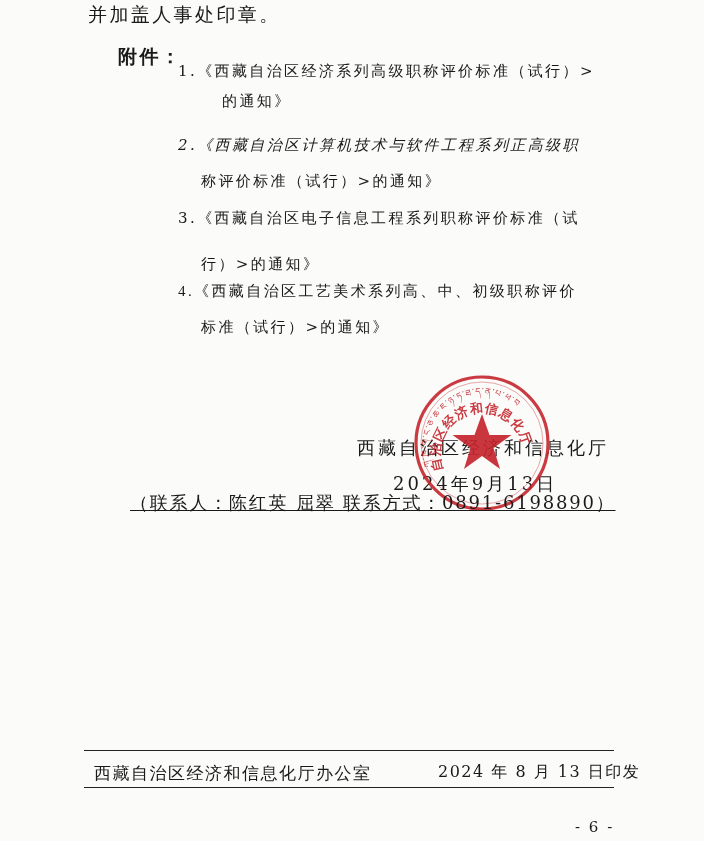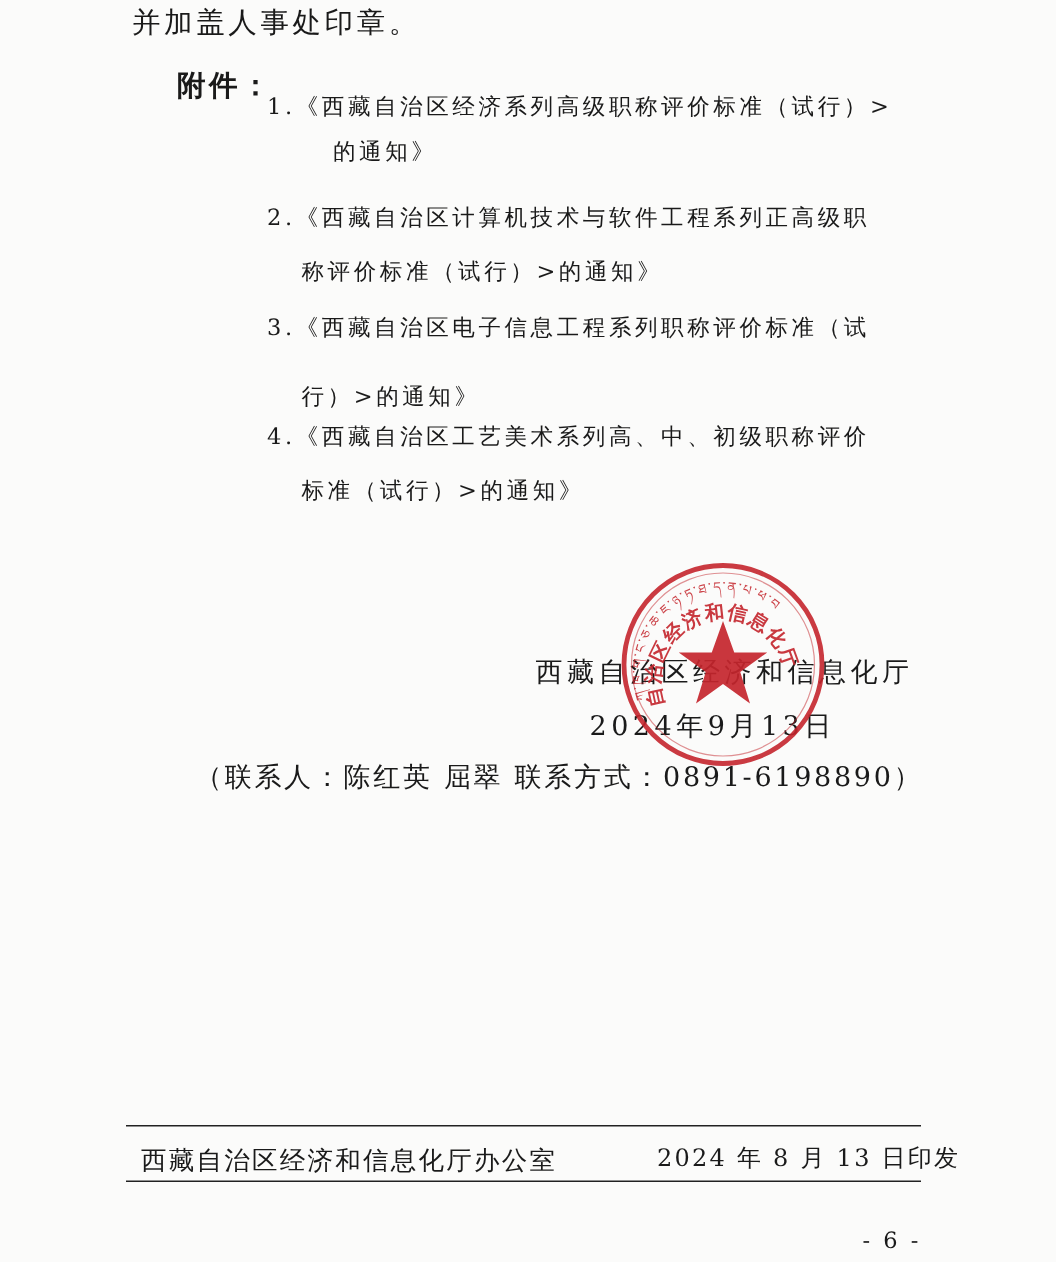--- a/index.html
+++ b/index.html
@@ -6,21 +6,21 @@
     body {
       width: 704px; height: 841px; background: #fbfbfa; position: relative; overflow: hidden;
       font-family: "DejaVu Serif", "Liberation Serif", serif; color: #1a1a1a;
     }
     .line { position: absolute; font-size: 19px; letter-spacing: 2.4px; white-space: nowrap; }
     .closing { left: 88px; top: 2px; }
     .att-label { left: 118px; top: 44px; font-weight: bold; }
     .att-row { position: absolute; font-size: 15px; letter-spacing: 2.4px; white-space: nowrap; }
     .signature-org { left: 357px; top: 436px; font-size: 18px; letter-spacing: 3px; }
     .signature-date { left: 393px; top: 472px; font-size: 18px; letter-spacing: 3px; }
-    .contact { left: 130px; top: 506px; font-size: 18px; letter-spacing: 1.8px; }
+    .contact { left: 130px; top: 491px; font-size: 18px; letter-spacing: 1.8px; text-decoration: underline; }
     .seal { position: absolute; left: 413px; top: 374px; width: 138px; height: 138px; }
     .rule { position: absolute; left: 84px; width: 530px; height: 0; border-top: 1.6px solid #222; }
     .rule.top { top: 750px; }
     .rule.bottom { top: 787px; }
     .footer-org { position: absolute; left: 94px; top: 762px; font-size: 17px; letter-spacing: 1.5px; }
     .footer-date { position: absolute; left: 438px; top: 762px; font-size: 16px; letter-spacing: 1.5px; }
     .page-num { position: absolute; left: 575px; top: 818px; font-size: 15px; letter-spacing: 2px; }
   </style>
 </head>
 <body>
@@ -30,35 +30,35 @@
 <div class="line att-label">附件：</div>
 
 <div>
   <div class="att-row" style="left:178px; top:62px;">
     <span>1.</span><span>《西藏自治区经济系列高级职称评价标准（试行）&gt;</span>
   </div>
   <div class="att-row" style="left:201px; top:92px;margin-left:21px;">的通知》</div>
 </div>
 
 <div>
-  <div class="att-row" style="left:178px; top:136px;">
+  <div class="att-row" style="left:178px; top:136px;font-style:italic;">
     <span>2.</span><span>《西藏自治区计算机技术与软件工程系列正高级职</span>
   </div>
   <div class="att-row" style="left:201px; top:172px;">称评价标准（试行）&gt;的通知》</div>
 </div>
 
 <div>
   <div class="att-row" style="left:178px; top:209px;">
     <span>3.</span><span>《西藏自治区电子信息工程系列职称评价标准（试</span>
   </div>
   <div class="att-row" style="left:201px; top:255px;">行）&gt;的通知》</div>
 </div>
 
 <div>
-  <div class="att-row" style="left:178px; top:282px;">
+  <div class="att-row" style="left:178px; top:282px;font-family:Liberation Serif, serif;">
     <span>4.</span><span>《西藏自治区工艺美术系列高、中、初级职称评价</span>
   </div>
   <div class="att-row" style="left:201px; top:318px;">标准（试行）&gt;的通知》</div>
 </div>
 
 <div class="line signature-org">西藏自治区经济和信息化厅</div>
 <div class="line signature-date">2024年9月13日</div>
 
 <svg class="seal" viewBox="0 0 138 138">
   <circle cx="69" cy="69" r="66" fill="none" stroke="#c4252c" stroke-width="3.2" opacity="0.9"></circle>

